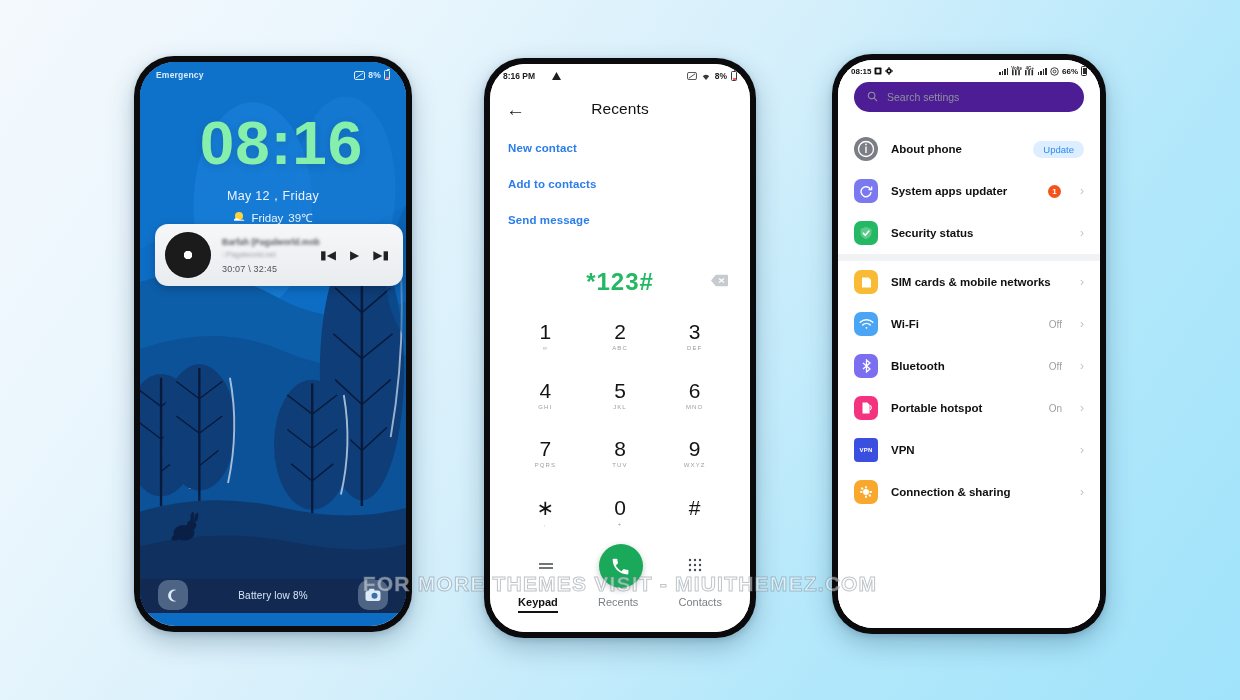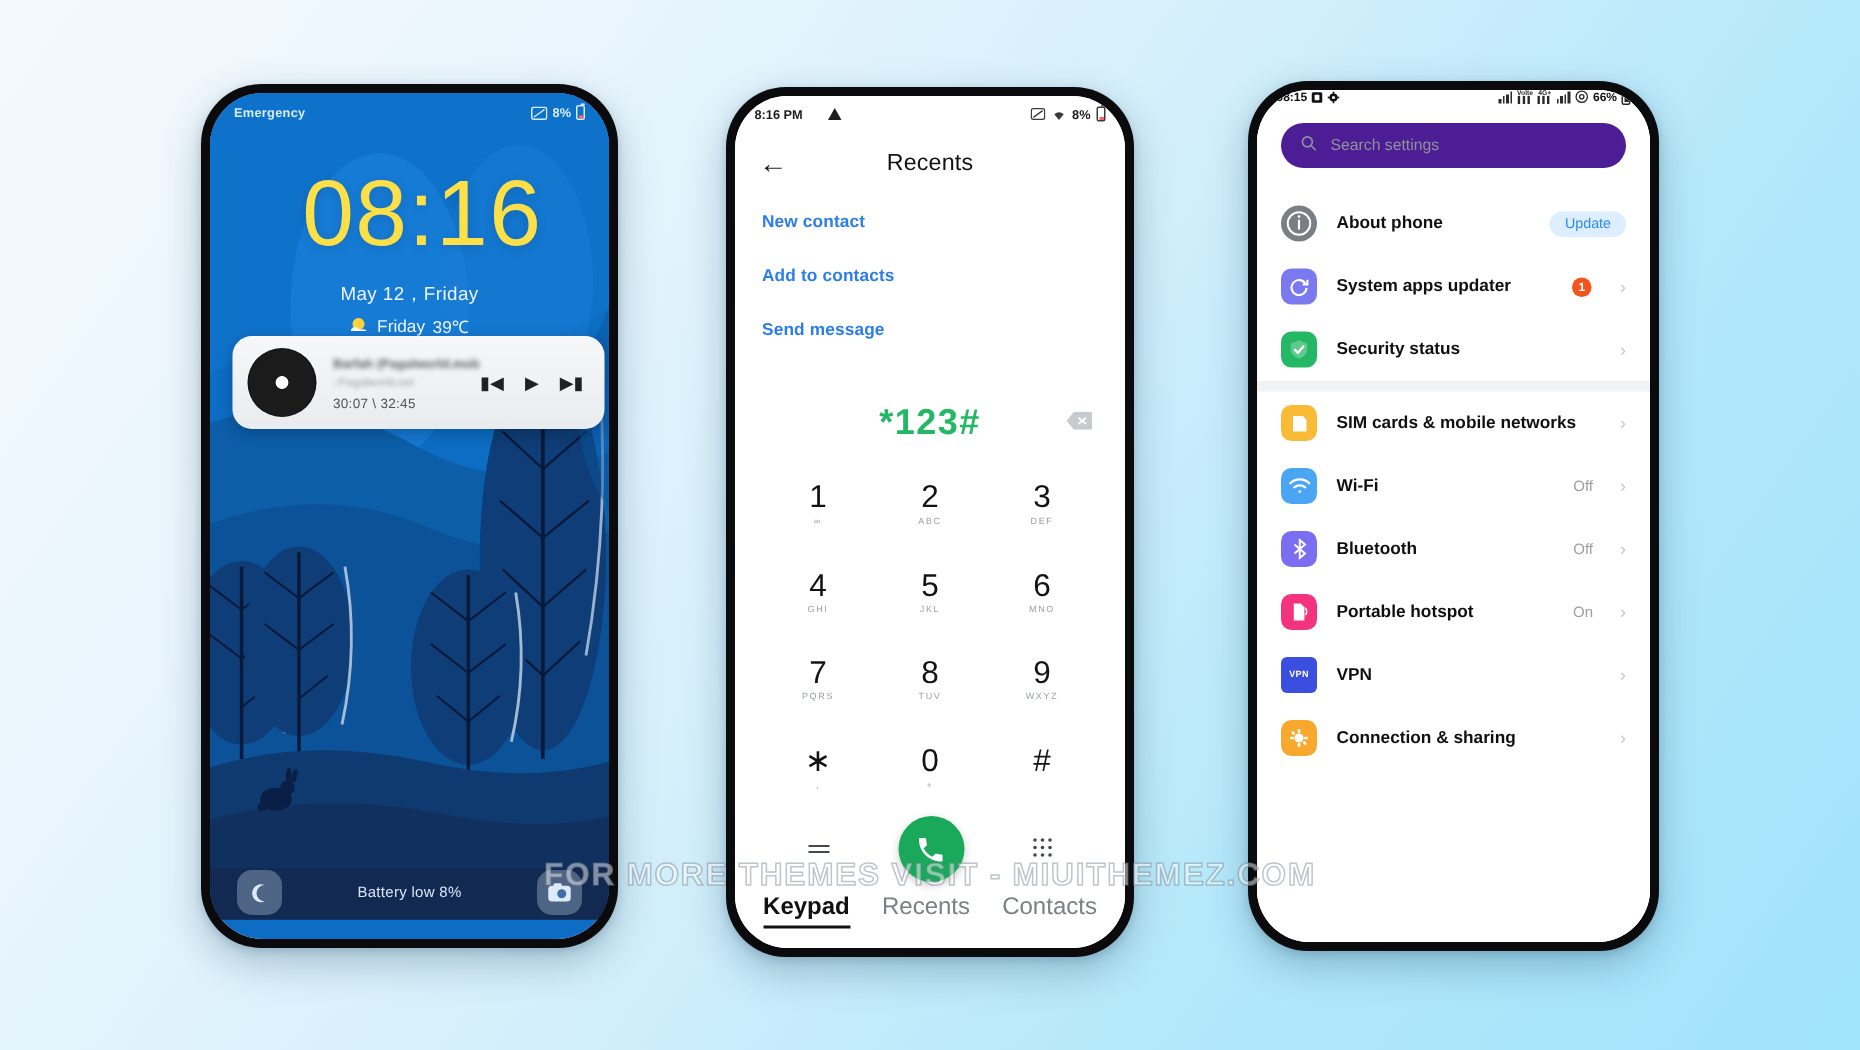--- a/index.html
+++ b/index.html
@@ -42,21 +42,21 @@
   .status1 .right { display:flex; align-items:center; gap:3px; }
   .bat-shell {
     width:6px; height:10px; border:1px solid #d8ecfb; border-radius:1.5px;
     position:relative; display:inline-block;
   }
   .bat-shell:after{content:"";position:absolute;top:-2.5px;left:1.5px;width:3px;height:1.5px;background:#d8ecfb;border-radius:1px;}
   .bat-shell i{position:absolute;bottom:0.5px;left:.5px;right:.5px;height:1.5px;background:#ff6b6b;display:block;}
 
   .clock-wrap { position:absolute; top:50px; left:0; right:0; text-align:center; z-index:5; }
   .clock {
-    font-size: 62px; font-weight: 400; color: #fde047;
+    font-size: 62px; font-weight: 700; color: #86efac;
     letter-spacing: 1px; line-height: 1; font-family: "Liberation Sans", sans-serif;
     text-shadow: 0 2px 8px rgba(0,0,0,.12);
     margin-left: 17px;
   }
   .lock-date { margin-top:14px; font-size:12.5px; color:#eaf4fd; letter-spacing:.3px; }
   .lock-weather {
     margin-top:5px; font-size:11.5px; color:#eaf4fd;
     display:flex; align-items:center; justify-content:center; gap:5px;
   }
   .sun-ico { width:13px; height:13px; display:inline-block; position:relative; }
@@ -139,27 +139,27 @@
   .dial-bottom { flex:none; height:90px; position:relative; }
   .dial-icons { display:flex; align-items:center; justify-content:space-around; padding:0 26px; height:48px; }
   .menu-ico { color:#3c4043; font-size:14px; letter-spacing:0; }
   .call-fab {
     width:44px; height:44px; border-radius:50%; background:#1aa85a;
     display:flex; align-items:center; justify-content:center;
     color:#fff; font-size:20px; box-shadow:0 2px 6px rgba(0,0,0,.22);
   }
   .grid-ico { color:#3c4043; font-size:13px; }
   .dial-tabs { display:flex; justify-content:space-around; padding:0 8px; margin-top:6px; }
-  .dtab { font-size:16px; color:#7b8085; padding-bottom:3px; }
+  .dtab { font-size:11px; color:#7b8085; padding-bottom:3px; }
   .dtab.active { color:#111; font-weight:bold; border-bottom:2px solid #111; }
 
   
   .settings { position:absolute; inset:0; background:#f2f3f5; display:flex; flex-direction:column; }
   .status3 {
-    height:22px; display:flex; align-items:flex-start; justify-content:space-between;
+    height:22px; display:flex; align-items:center; justify-content:space-between;
     padding:0 13px; font-size:8px; color:#111; font-weight:bold; flex:none; background:#fff;
   }
   .status3 .left, .status3 .right { display:flex; align-items:center; gap:3px; }
   .sig { display:inline-flex; align-items:flex-end; gap:1px; height:8px; }
   .sig b { width:1.6px; background:#2a2a2a; display:block; }
   .volte { font-size:4.5px; line-height:1; color:#2a2a2a; font-weight:bold; text-align:center; }
   .bat3 { width:6px;height:9.5px;border:1px solid #2a2a2a;border-radius:1.5px;position:relative;display:inline-block; }
   .bat3:after{content:"";position:absolute;top:-2.5px;left:1.5px;width:3px;height:1.5px;background:#2a2a2a;border-radius:1px;}
   .bat3 i{position:absolute;bottom:.5px;left:.5px;right:.5px;height:6px;background:#2a2a2a;display:block;}
 

